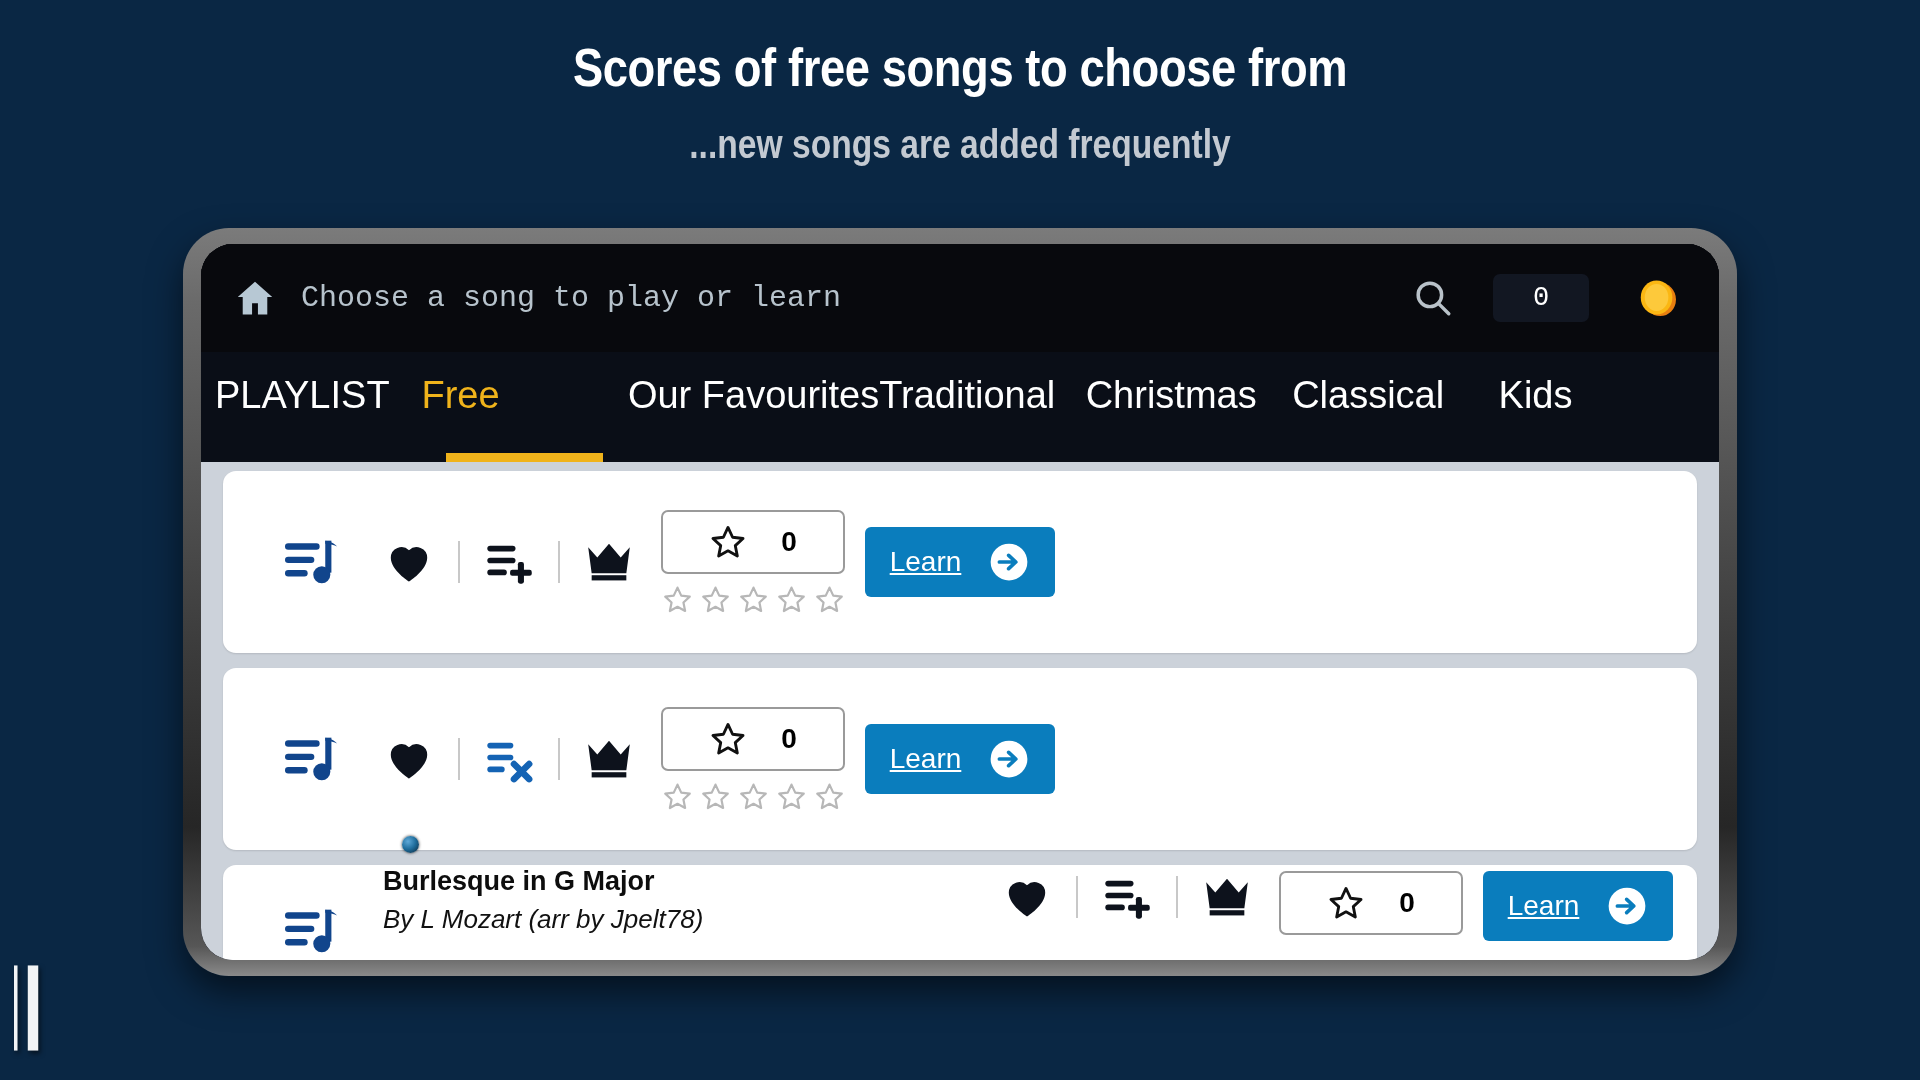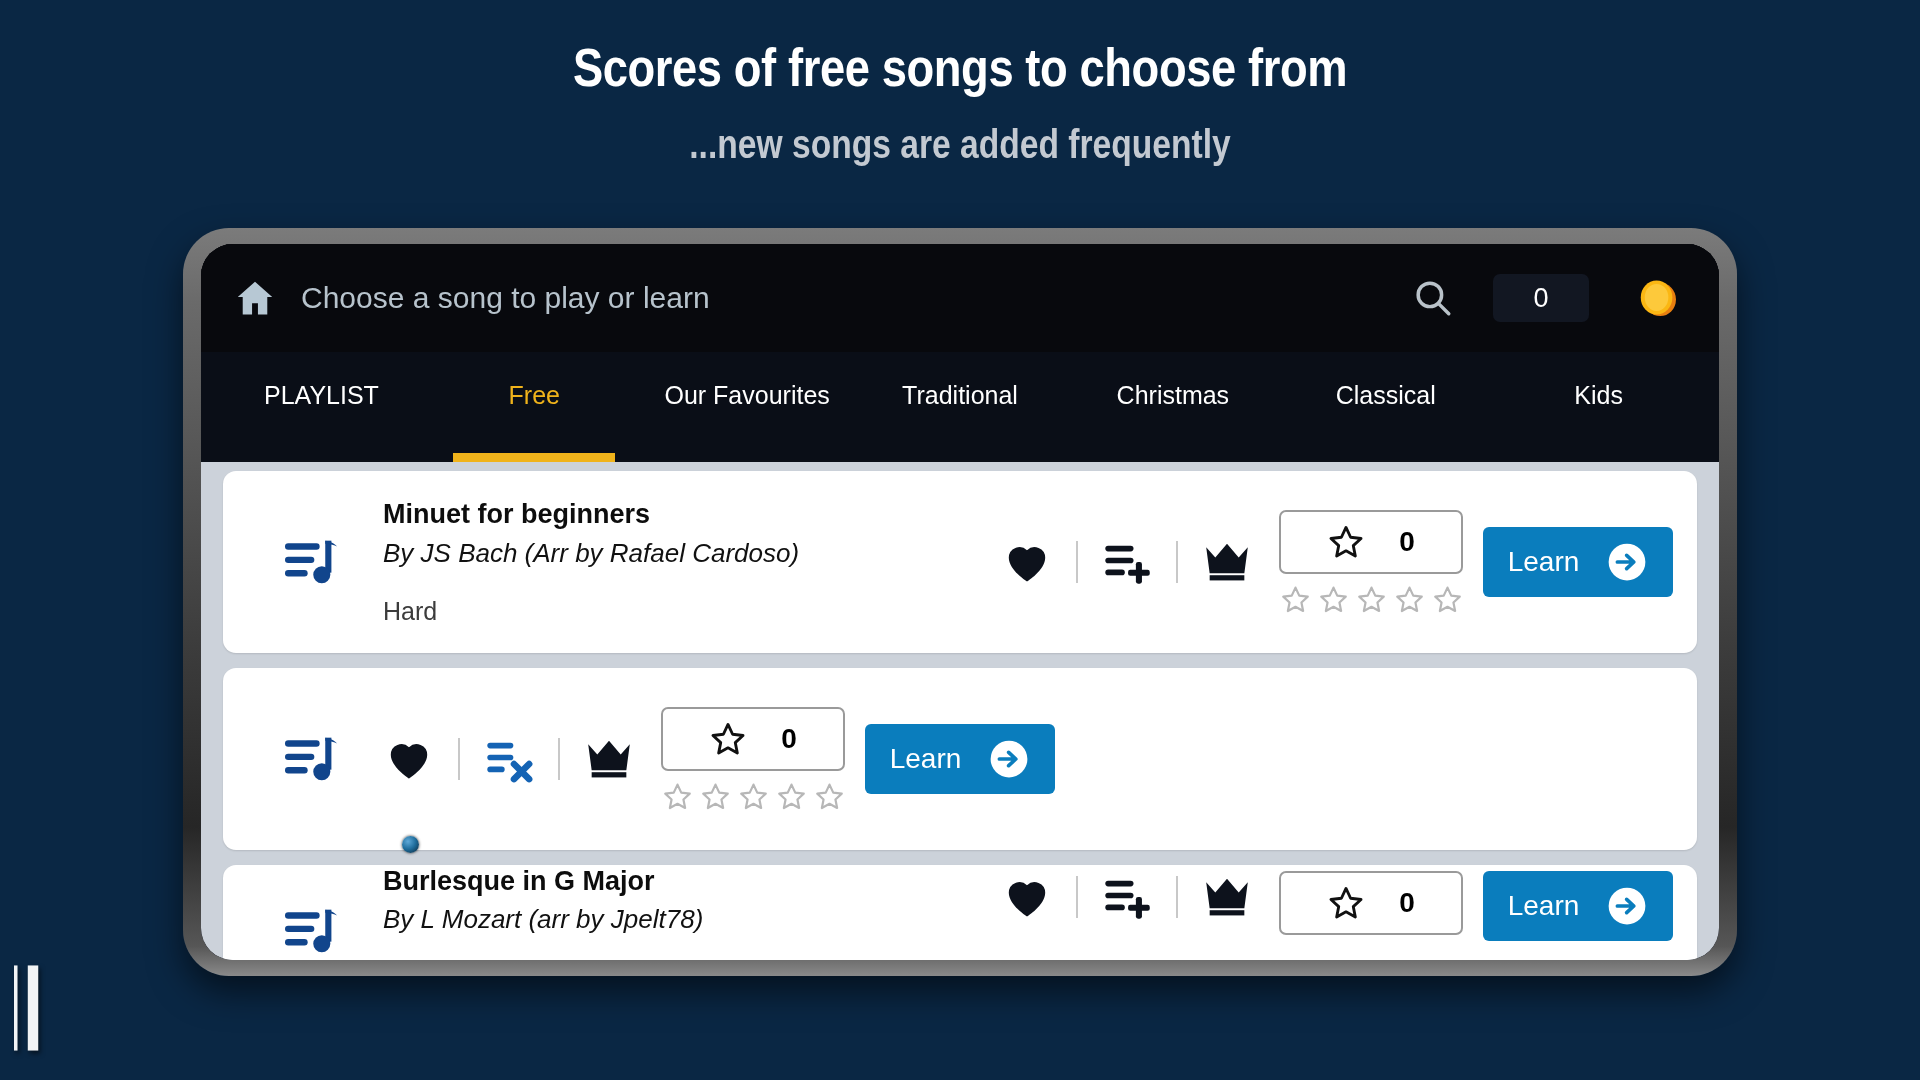--- a/index.html
+++ b/index.html
@@ -89,20 +89,21 @@
     display: flex; flex-direction: column;
   }
 
   
   .appbar {
     height: 108px; flex: 0 0 108px;
     background: #08090d;
     display: flex; align-items: center;
     padding: 0 38px 0 32px;
     gap: 24px;
+    font-family: Liberation Mono, monospace;
   }
   .home-icon { width: 44px; height: 44px; flex: 0 0 44px; display:block; }
   .appbar-title {
     flex: 1 1 auto;
     font-size: 30px; color: #b7c3cc; font-weight: normal;
     white-space: nowrap; overflow: hidden;
   }
   .search-icon { width: 44px; height: 44px; flex: 0 0 44px; display:block; }
   .coin-box {
     width: 96px; height: 48px; flex: 0 0 96px;
@@ -117,23 +118,23 @@
 
   
   .tabbar {
     height: 110px; flex: 0 0 110px;
     background: #0a0e17;
     display: flex; align-items: stretch;
     padding: 0 14px;
   }
   .tab {
     flex: 1 1 0;
-    display: flex; align-items: center; justify-content: center;
+    display: flex; align-items: center; 
     position: relative;
-    font-size: 25px; color: #ffffff;
+    font-size: 38px; color: #ffffff;
     white-space: nowrap;
     padding-bottom: 24px;
   }
   .tab.active { color: #f0b31b; }
   .tab.active::after {
     content: ""; position: absolute; left: 12%; right: 12%; bottom: 0;
     height: 9px; background: #f0b31b;
   }
 
   
@@ -193,21 +194,21 @@
     display: flex; gap: 7px; margin-top: 10px;
   }
   .stars5 svg { width: 31px; height: 31px; }
 
   .learn-btn {
     flex: 0 0 auto;
     width: 190px; height: 70px;
     background: #0a7dbd; border-radius: 6px;
     display: flex; align-items: center; justify-content: center;
     gap: 27px;
-    color: #ffffff; font-size: 28px;
+    color: #ffffff; font-size: 28px; text-decoration: underline;
   }
   .learn-arrow { width: 42px; height: 42px; }
 
   .card.partial { height: 110px; margin-bottom: 0; align-items: flex-start; }
   .card.partial .ratecol, .card.partial .actions, .card.partial .learn-btn { align-self: flex-start; margin-top: 6px; }
 </style>
 </head>
 <body>
 
 <div id="stage">
@@ -272,25 +273,20 @@
 
           <div class="card">
             <svg class="note-icon" viewBox="0 0 24 24">
               <rect x="1.5" y="5" width="13" height="2.4" rx="1.2" fill="#11458c"></rect>
               <rect x="1.5" y="10" width="11" height="2.4" rx="1.2" fill="#11458c"></rect>
               <rect x="1.5" y="15" width="8.5" height="2.4" rx="1.2" fill="#11458c"></rect>
               <rect x="16.6" y="4" width="2.3" height="12" fill="#11458c"></rect>
               <path d="M16.6 4c1.5.3 3.4.8 4.4 2.2-.8-.5-2.6-.9-4.4-1z" fill="#11458c"></path>
               <circle cx="15.3" cy="16.8" r="3.2" fill="#11458c"></circle>
             </svg>
-            <div class="song-info">
-              <div class="song-title">Minuet for beginners</div>
-              <div class="song-artist">By JS Bach (Arr by Rafael Cardoso)</div>
-              <div class="song-diff" style="color:#3c3c3c">Hard</div>
-            </div>
             <div class="actions">
               <svg class="act-icon" viewBox="0 0 24 24">
                 <path fill="#0d121c" d="M12 21s-8.4-5.3-8.4-11A4.9 4.9 0 0 1 12 6.6 4.9 4.9 0 0 1 20.4 10c0 5.7-8.4 11-8.4 11z"></path>
               </svg>
               <div class="act-sep"></div>
               <svg class="act-icon" viewBox="0 0 24 24">
                 <rect x="2" y="4.5" width="13" height="2.6" rx="1.3" fill="#0d121c"></rect>
                 <rect x="2" y="10" width="13" height="2.6" rx="1.3" fill="#0d121c"></rect>
                 <rect x="2" y="15.5" width="9" height="2.6" rx="1.3" fill="#0d121c"></rect>
                 <rect x="16.1" y="12" width="2.8" height="10" rx="1" fill="#0d121c"></rect>

